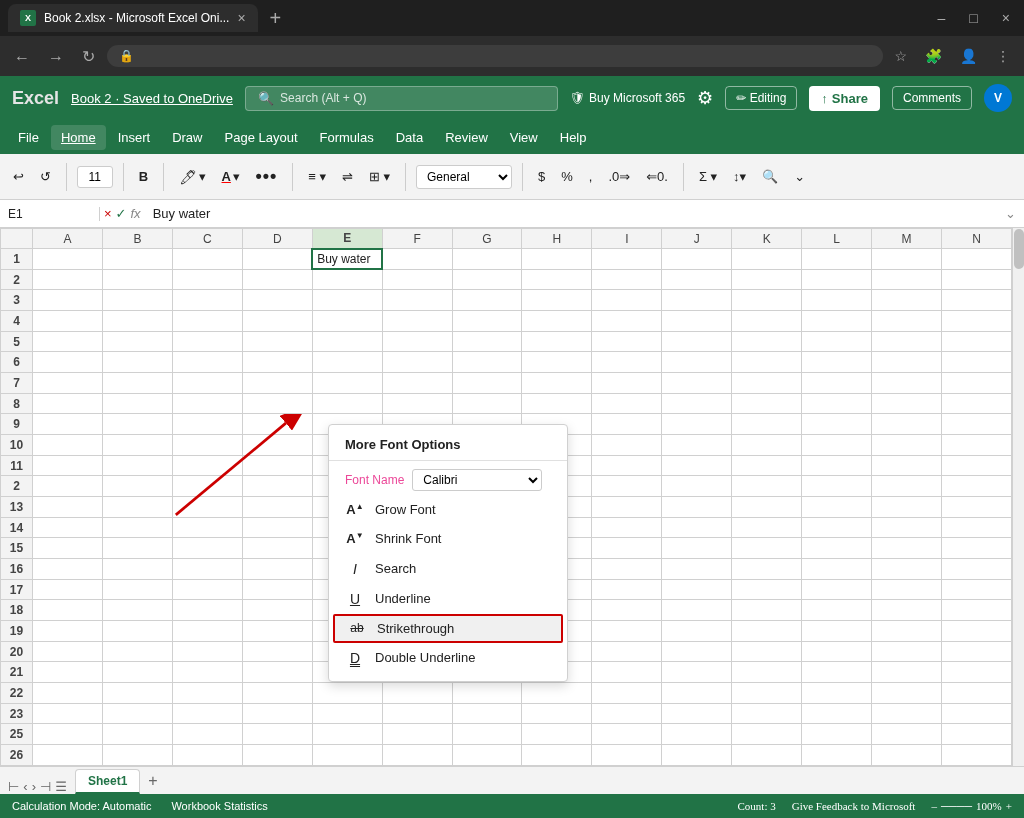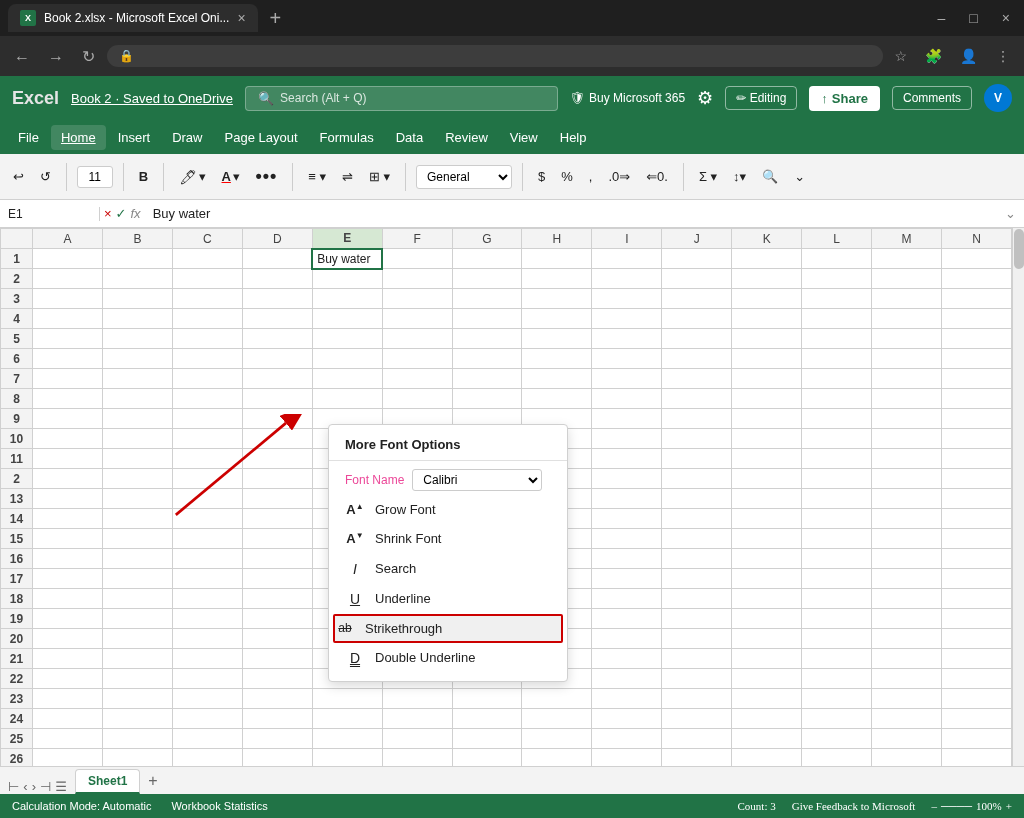--- a/index.html
+++ b/index.html
@@ -350,21 +350,21 @@
       padding: 7px 16px;
       cursor: pointer;
       font-size: 13px;
       color: #222;
     }
     .menu-option.strikethrough-highlighted {
       background: #f0f0f0;
       border: 2px solid #cc0000;
       margin: 0 4px;
       border-radius: 2px;
-      padding: 5px 0;
+      padding: 5px 12px;
     }
     .opt-icon { width: 20px; font-size: 14px; text-align: center; }
 
     
     .arrow-annotation {
       position: absolute;
       top: 196px;
       left: 160px;
       width: 200px;
       height: 100px;
@@ -923,37 +923,20 @@
                 <td class="cell"></td>
                 <td class="cell"></td>
                 <td class="cell"></td>
                 <td class="cell"></td>
                 <td class="cell"></td>
                 <td class="cell"></td>
                 <td class="cell"></td>
                 <td class="cell"></td>
               </tr>
               <tr>
-                <th class="row-header">24</th>
-                <td class="cell"></td>
-                <td class="cell"></td>
-                <td class="cell"></td>
-                <td class="cell"></td>
-                <td class="cell"></td>
-                <td class="cell"></td>
-                <td class="cell"></td>
-                <td class="cell"></td>
-                <td class="cell"></td>
-                <td class="cell"></td>
-                <td class="cell"></td>
-                <td class="cell"></td>
-                <td class="cell"></td>
-                <td class="cell"></td>
-              </tr>
-              <tr>
                 <th class="row-header">25</th>
                 <td class="cell"></td>
                 <td class="cell"></td>
                 <td class="cell"></td>
                 <td class="cell"></td>
                 <td class="cell"></td>
                 <td class="cell"></td>
                 <td class="cell"></td>
                 <td class="cell"></td>
                 <td class="cell"></td>

